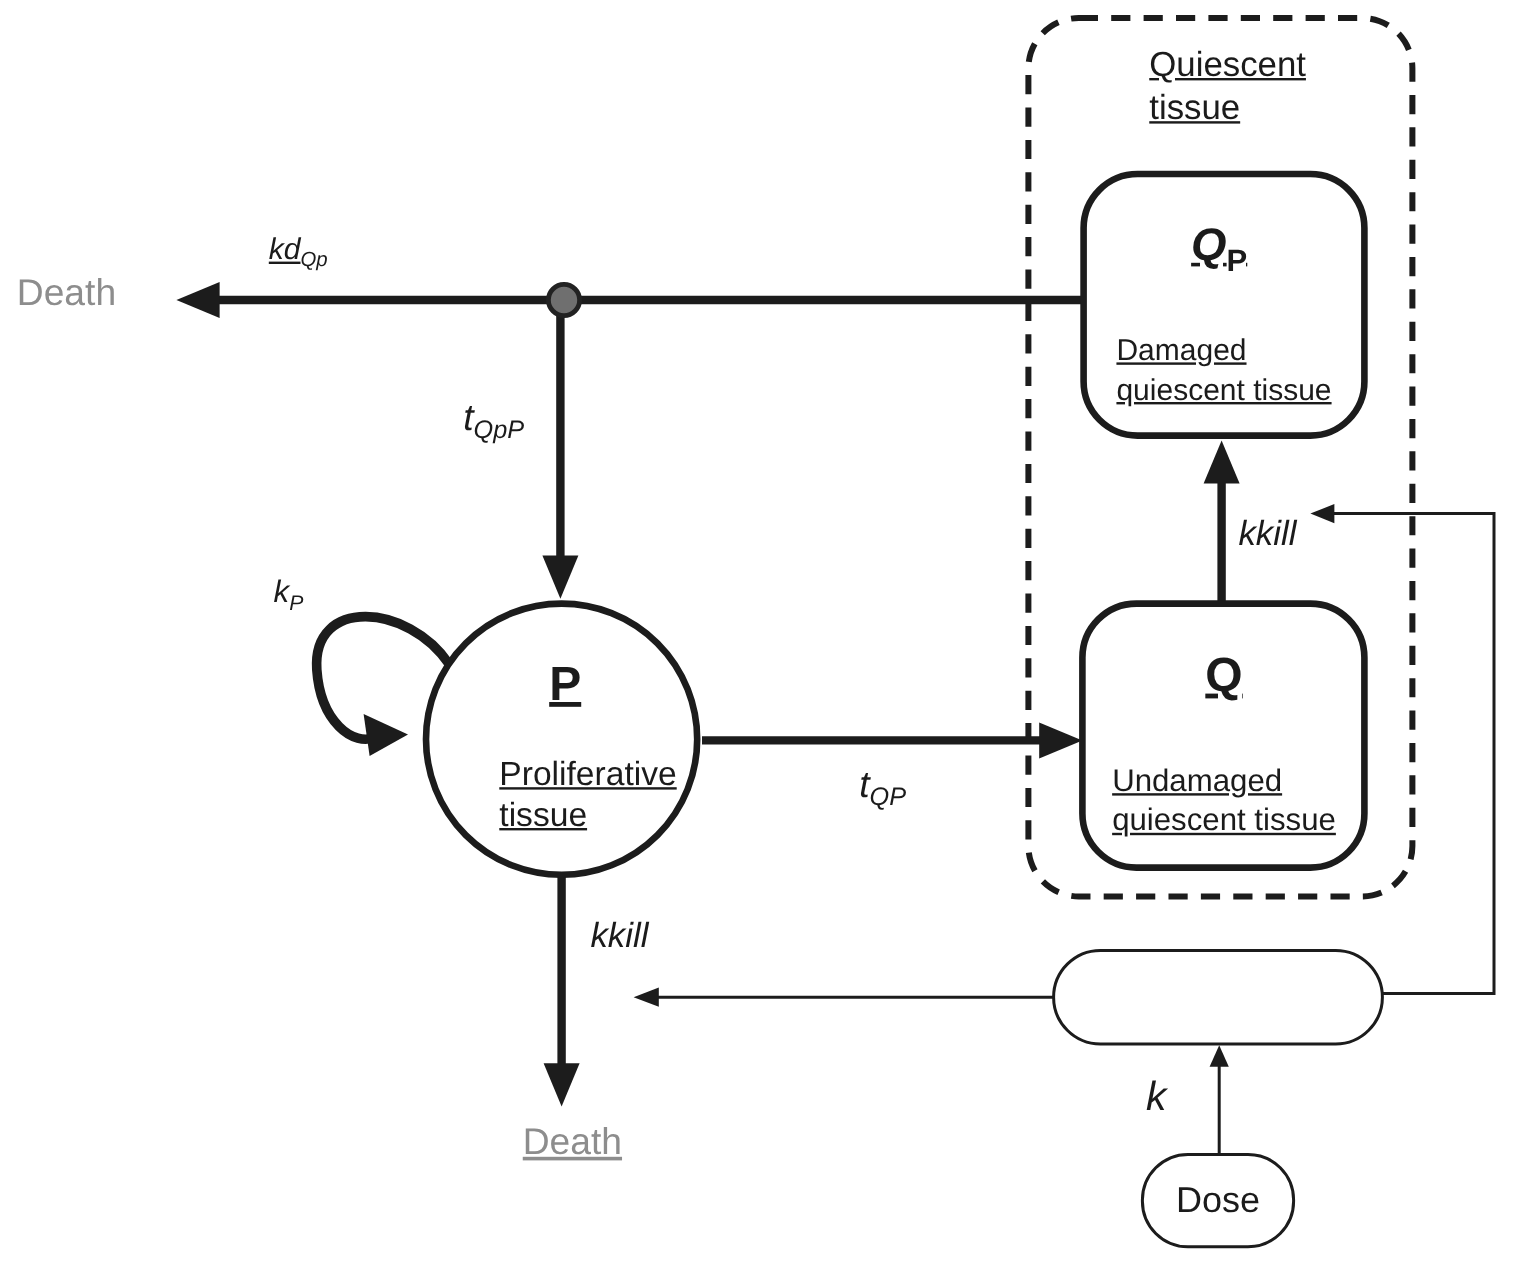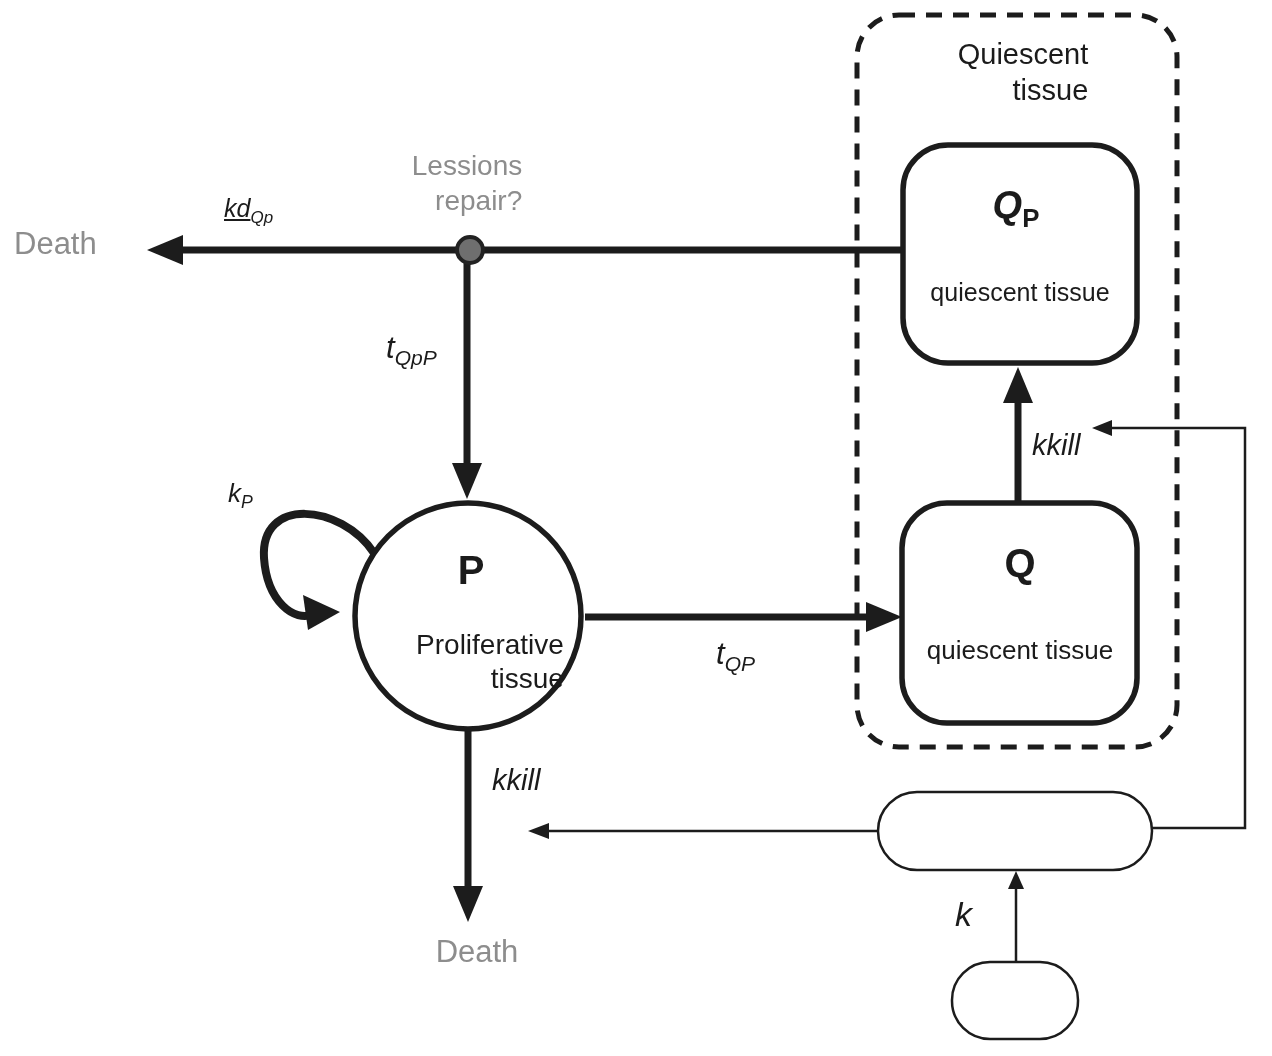--- a/index.html
+++ b/index.html
@@ -25,21 +25,21 @@
   .node-shape  { fill: #ffffff; stroke: var(--line); stroke-width: 5.5; }
   .pill-shape  { fill: #ffffff; stroke: var(--line); stroke-width: 2.5; }
   .thick-line  { fill: none; stroke: var(--line); stroke-width: 7; }
   .loop-line   { fill: none; stroke: var(--line); stroke-width: 8; }
   .thin-line   { fill: none; stroke: var(--line); stroke-width: 2.5; }
   .arrow-head  { fill: var(--line); stroke: none; }
   .junction-dot{ fill: var(--junction-fill); stroke: #222222; stroke-width: 4; }
 
   
   .lbl { position: absolute; color: var(--ink); white-space: nowrap; line-height: 1; }
-  .center { transform: translateX(-50%); text-align: right; }
+  .center { transform: translateX(-50%); text-align: left; text-decoration: underline; }
   .gray { color: var(--gray-text); }
   .it { font-style: italic; }
   .b  { font-weight: bold; }
   .lbl sub {
     position: relative; top: 0.34em; font-size: 0.68em;
     vertical-align: baseline; line-height: 0;
   }
   .pill-lbl {
     position: absolute; display: flex; align-items: center; justify-content: center;
     color: var(--ink);
@@ -92,46 +92,45 @@
   </svg>
 
   <div class="lbl center" style="left:1023px; top:36px; font-size:29px; line-height:36px;">
     <div>Quiescent</div>
     <div>tissue</div>
   </div>
 
   <div class="lbl center" style="left:1016px; top:186px; font-size:38px;"><span class="it b">Q</span><sub class="b qp-sub">P</sub></div>
 
   <div class="lbl center" style="left:1020px; top:276px; font-size:25px; line-height:33px;">
+    <div>Damaged</div>
     <div>quiescent tissue</div>
   </div>
 
   <div class="lbl center b" style="left:1020px; top:543px; font-size:40px;">Q</div>
 
   <div class="lbl center" style="left:1020px; top:634px; font-size:26px; line-height:33px;">
+    <div>Undamaged</div>
     <div>quiescent tissue</div>
   </div>
 
   <div class="lbl center b" style="left:471px; top:550px; font-size:40px;">P</div>
 
   <div class="lbl center" style="left:490px; top:628px; font-size:28px; line-height:34px;">
     <div>Proliferative</div>
     <div>tissue</div>
   </div>
 
 
+  <div class="pill-lbl" style="left:952px; top:962px; width:126px; height:77px; font-size:30px;">Dose</div>
 
   <div class="lbl gray" style="left:14px; top:228px; font-size:31px;">Death</div>
 
   <div class="lbl center gray" style="left:477px; top:936px; font-size:31px;">Death</div>
 
-  <div class="lbl center gray" style="left:467px; top:148px; font-size:28px; line-height:35px;">
-    <div>Lessions</div>
-    <div>repair?</div>
-  </div>
 
   <div class="lbl it" style="left:224px; top:196px; font-size:25px;text-decoration:underline;"><span>kd</span><sub>Qp</sub></div>
 
   <div class="lbl it" style="left:386px; top:332px; font-size:31px;"><span>t</span><sub>QpP</sub></div>
 
   <div class="lbl it" style="left:228px; top:480px; font-size:26px;"><span>k</span><sub>P</sub></div>
 
   <div class="lbl it" style="left:716px; top:638px; font-size:31px;text-align:right;"><span>t</span><sub>QP</sub></div>
 
   <div class="lbl it" style="left:1032px; top:431px; font-size:29px;">kkill</div>

